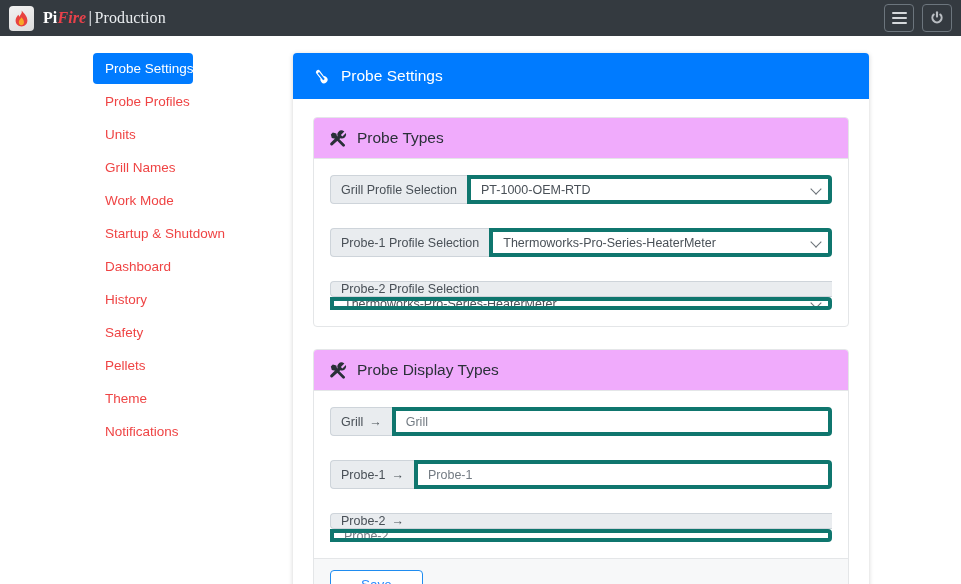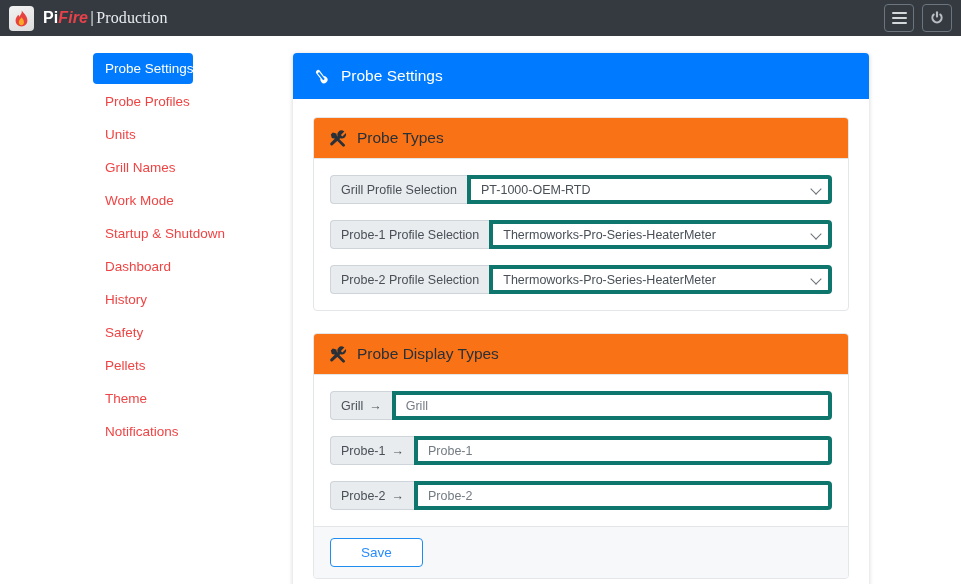--- a/index.html
+++ b/index.html
@@ -39,22 +39,22 @@
     display: flex;
     align-items: center;
     justify-content: center;
     flex: 0 0 auto;
   }
   .brand-text {
     font-size: 16px;
     letter-spacing: .1px;
     white-space: nowrap;
   }
-  .brand-pi { color: #ffffff; font-weight: bold; }
-  .brand-fire { color: #e8414a; font-weight: bold; font-style: italic; }
+  .brand-pi { color: #ffffff; font-weight: bold; font-family: Liberation Serif, serif; }
+  .brand-fire { color: #e8414a; font-weight: bold; font-style: italic; font-family: Liberation Serif, serif; }
   .brand-sep { color: #c3c6ca; font-weight: normal; padding: 0 2px; }
   .brand-env { color: #e9ecef; font-weight: normal; font-family: Liberation Serif, serif; }
 
   .nav-buttons { display: flex; gap: 8px; align-items: center; }
   .nav-btn {
     width: 30px;
     height: 28px;
     border: 1px solid #6c757d;
     border-radius: 4px;
     background: transparent;
@@ -128,38 +128,38 @@
 
   .subcard {
     border: 1px solid #e4e6e8;
     border-radius: 4px;
     overflow: hidden;
     background: #ffffff;
     margin-bottom: 22px;
   }
   .subcard:last-child { margin-bottom: 0; }
   .subcard-header {
-    background: #f97316;
+    background: #f0abfc;
     border-bottom: 1px solid #e4e6e8;
     padding: 11px 16px;
     font-size: 15.5px;
     color: #2a3038;
     display: flex;
     align-items: center;
     gap: 10px;
   }
   .subcard-body { padding: 16px; }
 
   
   .input-group {
     display: flex;
-    margin-bottom: 16px;
+    margin-bottom: 24px;
     height: 29px;
   }
-  .input-group:last-child { margin-bottom: 0; }
+  .input-group:last-child { margin-bottom: 0; flex-direction: column; }
   .ig-label {
     background: #e9ecef;
     border: 1px solid #ced4da;
     border-right: none;
     border-radius: 4px 0 0 4px;
     padding: 0 10px;
     display: flex;
     align-items: center;
     font-size: 12.5px;
     color: #495057;

